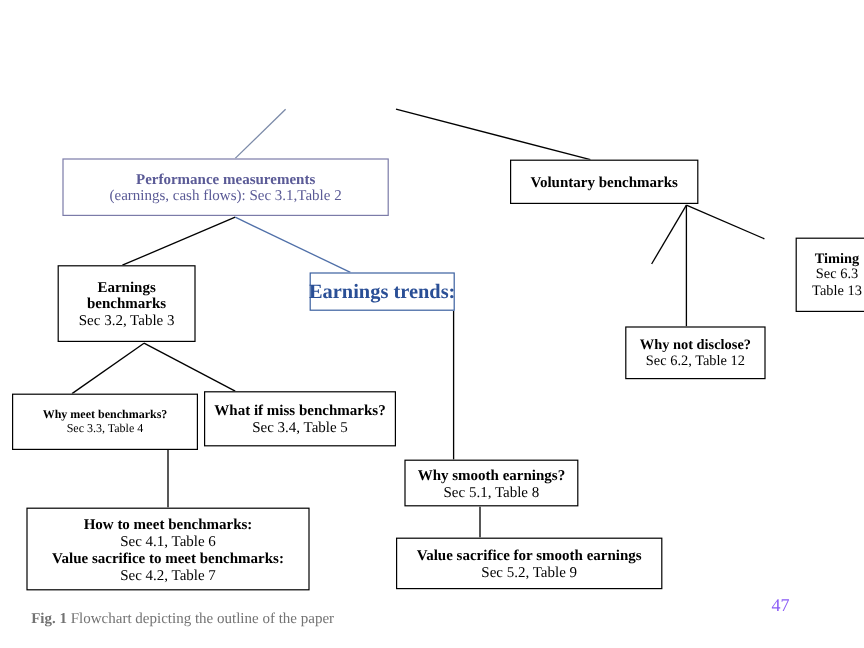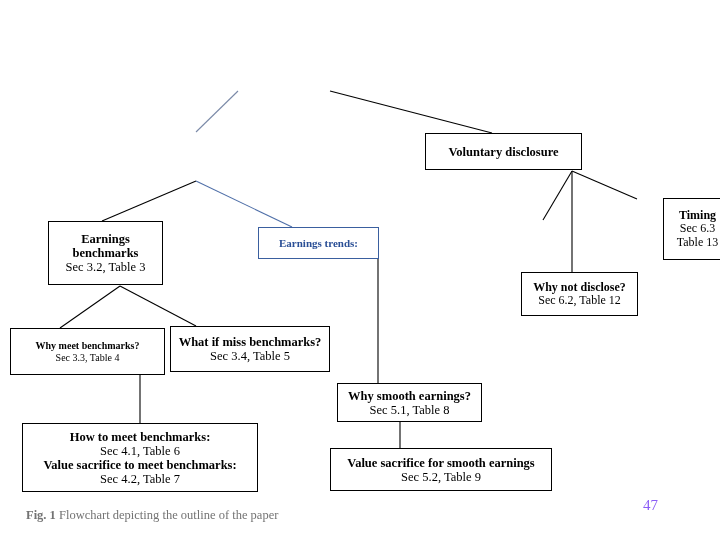--- a/index.html
+++ b/index.html
@@ -61,21 +61,21 @@
     left: 425px; top: 133px; width: 157px; height: 37px;
   }
   #vol-node .ln { font-size: 12.5px; }
   #earn-bench-node {
     left: 48px; top: 221px; width: 115px; height: 64px;
   }
   #earn-bench-node .ln { font-size: 12.5px; }
   #earn-trends-node {
     left: 258px; top: 227px; width: 121px; height: 32px;
   }
-  #earn-trends-node .ln { font-size: 11px; }
+  #earn-trends-node .ln { font-size: 17px; }
   #why-disc-node {
     left: 458px; top: 220px; width: 112px; height: 45px;
   }
   #why-disc-node .ln { font-size: 12px; }
   #timing-node {
     left: 631px; top: 198px; width: 69px; height: 62px; margin-left: 32px;
   }
   #timing-node .ln { font-size: 12px; }
   #why-not-disc-node {
     left: 521px; top: 272px; width: 117px; height: 44px;
@@ -142,23 +142,27 @@
     <line x1="120" y1="286" x2="196" y2="326" stroke="#000000" stroke-width="1.1"></line>
 
     <line x1="378" y1="259" x2="378" y2="383" stroke="#000000" stroke-width="1.1"></line>
 
     <line x1="140" y1="372" x2="140" y2="423" stroke="#000000" stroke-width="1.1"></line>
 
     <line x1="400" y1="422" x2="400" y2="448" stroke="#000000" stroke-width="1.1"></line>
   </svg>
 
 
+  <div class="node accent-purple" id="perf-node">
+    <span class="ln b">Performance measurements</span>
+    <span class="ln">(earnings, cash flows): Sec 3.1,Table 2</span>
+  </div>
 
   <div class="node" id="vol-node">
-    <span class="ln b">Voluntary disclosure</span>
+    <span class="ln b">Voluntary benchmarks</span>
   </div>
 
   <div class="node" id="earn-bench-node">
     <span class="ln b">Earnings</span>
     <span class="ln b">benchmarks</span>
     <span class="ln">Sec 3.2, Table 3</span>
   </div>
 
   <div class="node accent-blue" id="earn-trends-node">
     <span class="ln b">Earnings trends:</span>

